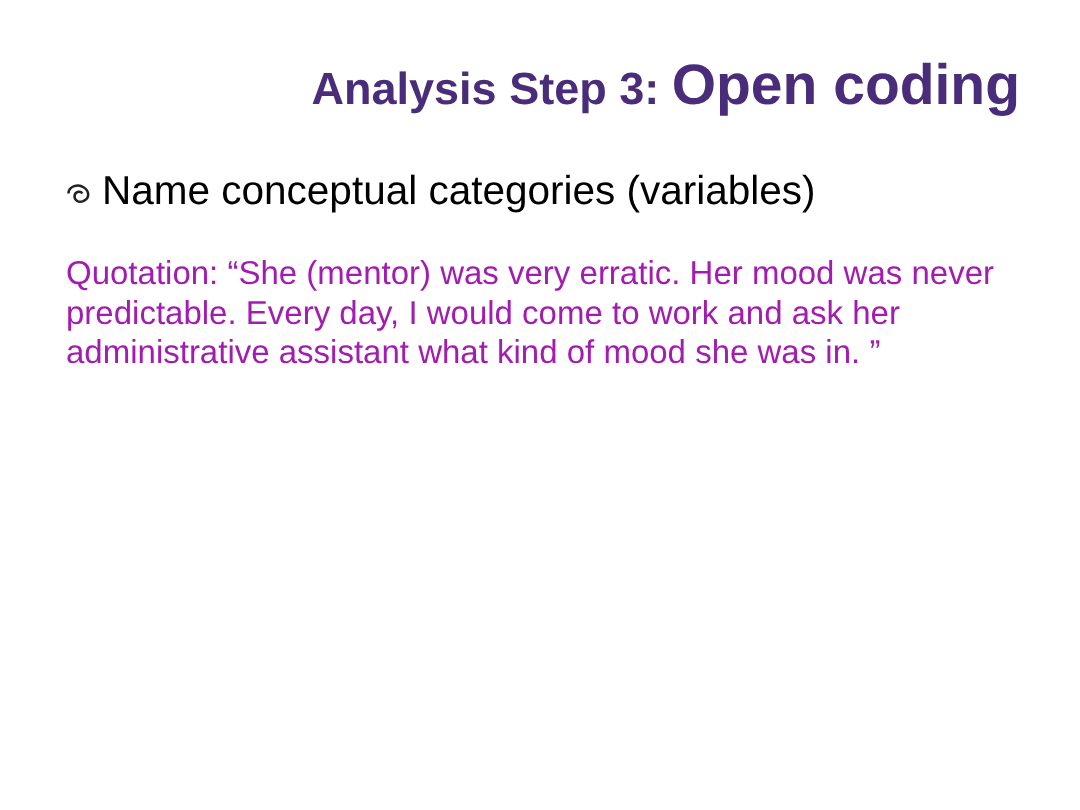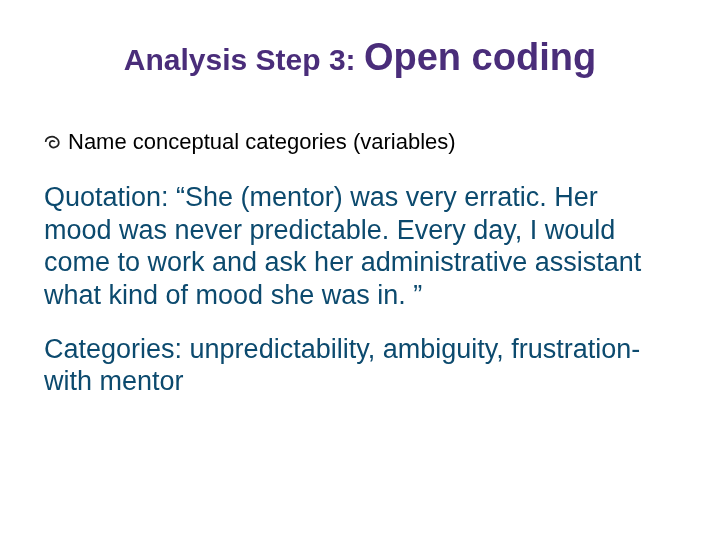--- a/index.html
+++ b/index.html
@@ -13,23 +13,23 @@
     overflow: hidden;
   }
   .slide {
     width: 720px;
     height: 540px;
     position: relative;
     box-sizing: border-box;
     padding: 30px 40px 30px 40px;
   }
   .title {
-    text-align: center;
+    text-align: right;
     margin-top: 6px;
-    margin-bottom: 50px;
+    margin-bottom: 32px;
   }
   .title-prefix {
     font-family: "Trebuchet MS", "Lucida Grande", sans-serif;
     font-weight: bold;
     font-size: 30px;
     color: #4a2d7a;
   }
   .title-main {
     font-family: "Trebuchet MS", "Lucida Grande", sans-serif;
     font-weight: bold;
@@ -37,45 +37,45 @@
     color: #4a2d7a;
   }
   .body {
     padding-left: 4px;
     padding-right: 10px;
   }
   .bullet-item {
     display: flex;
     align-items: flex-start;
     margin-bottom: 24px;
-    font-size: 22px;
+    font-size: 27px;
     line-height: 1.2;
     color: #000;
   }
   .bullet-icon {
     flex: 0 0 auto;
     width: 24px;
     margin-top: 2px;
     color: #333;
   }
   .bullet-icon svg {
     width: 20px;
     height: 18px;
     stroke: #222;
     stroke-width: 2;
     fill: none;
   }
   .bullet-text {
     flex: 1;
   }
   .para {
-    font-size: 27px;
+    font-size: 22px;
     line-height: 1.2;
     margin-bottom: 22px;
-    color: #0c4a6e;
+    color: #a21caf;
   }
 </style>
 </head>
 <body>
 
 <div class="slide">
 
   <div class="title">
     <span class="title-prefix">Analysis Step 3: </span><span class="title-main">Open coding</span>
   </div>
@@ -88,17 +88,16 @@
             <path d="M2 10 C2 4,10 2,14 5 C19 8,19 14,14 16 C10 18,6 15,7 11 C8 8,12 8,13 10"></path>
           </svg>
       </span>
       <span class="bullet-text">Name conceptual categories (variables)</span>
     </div>
 
 
 
     <div class="para">Quotation:  “She (mentor) was very erratic. Her mood was never predictable. Every day, I would come to work and ask her administrative assistant what kind of mood she was in. ”</div>
 
-    <div class="para">Categories: unpredictability, ambiguity,  frustration-with mentor</div>
 
   </div>
 
 </div>
 
 </body></html>

